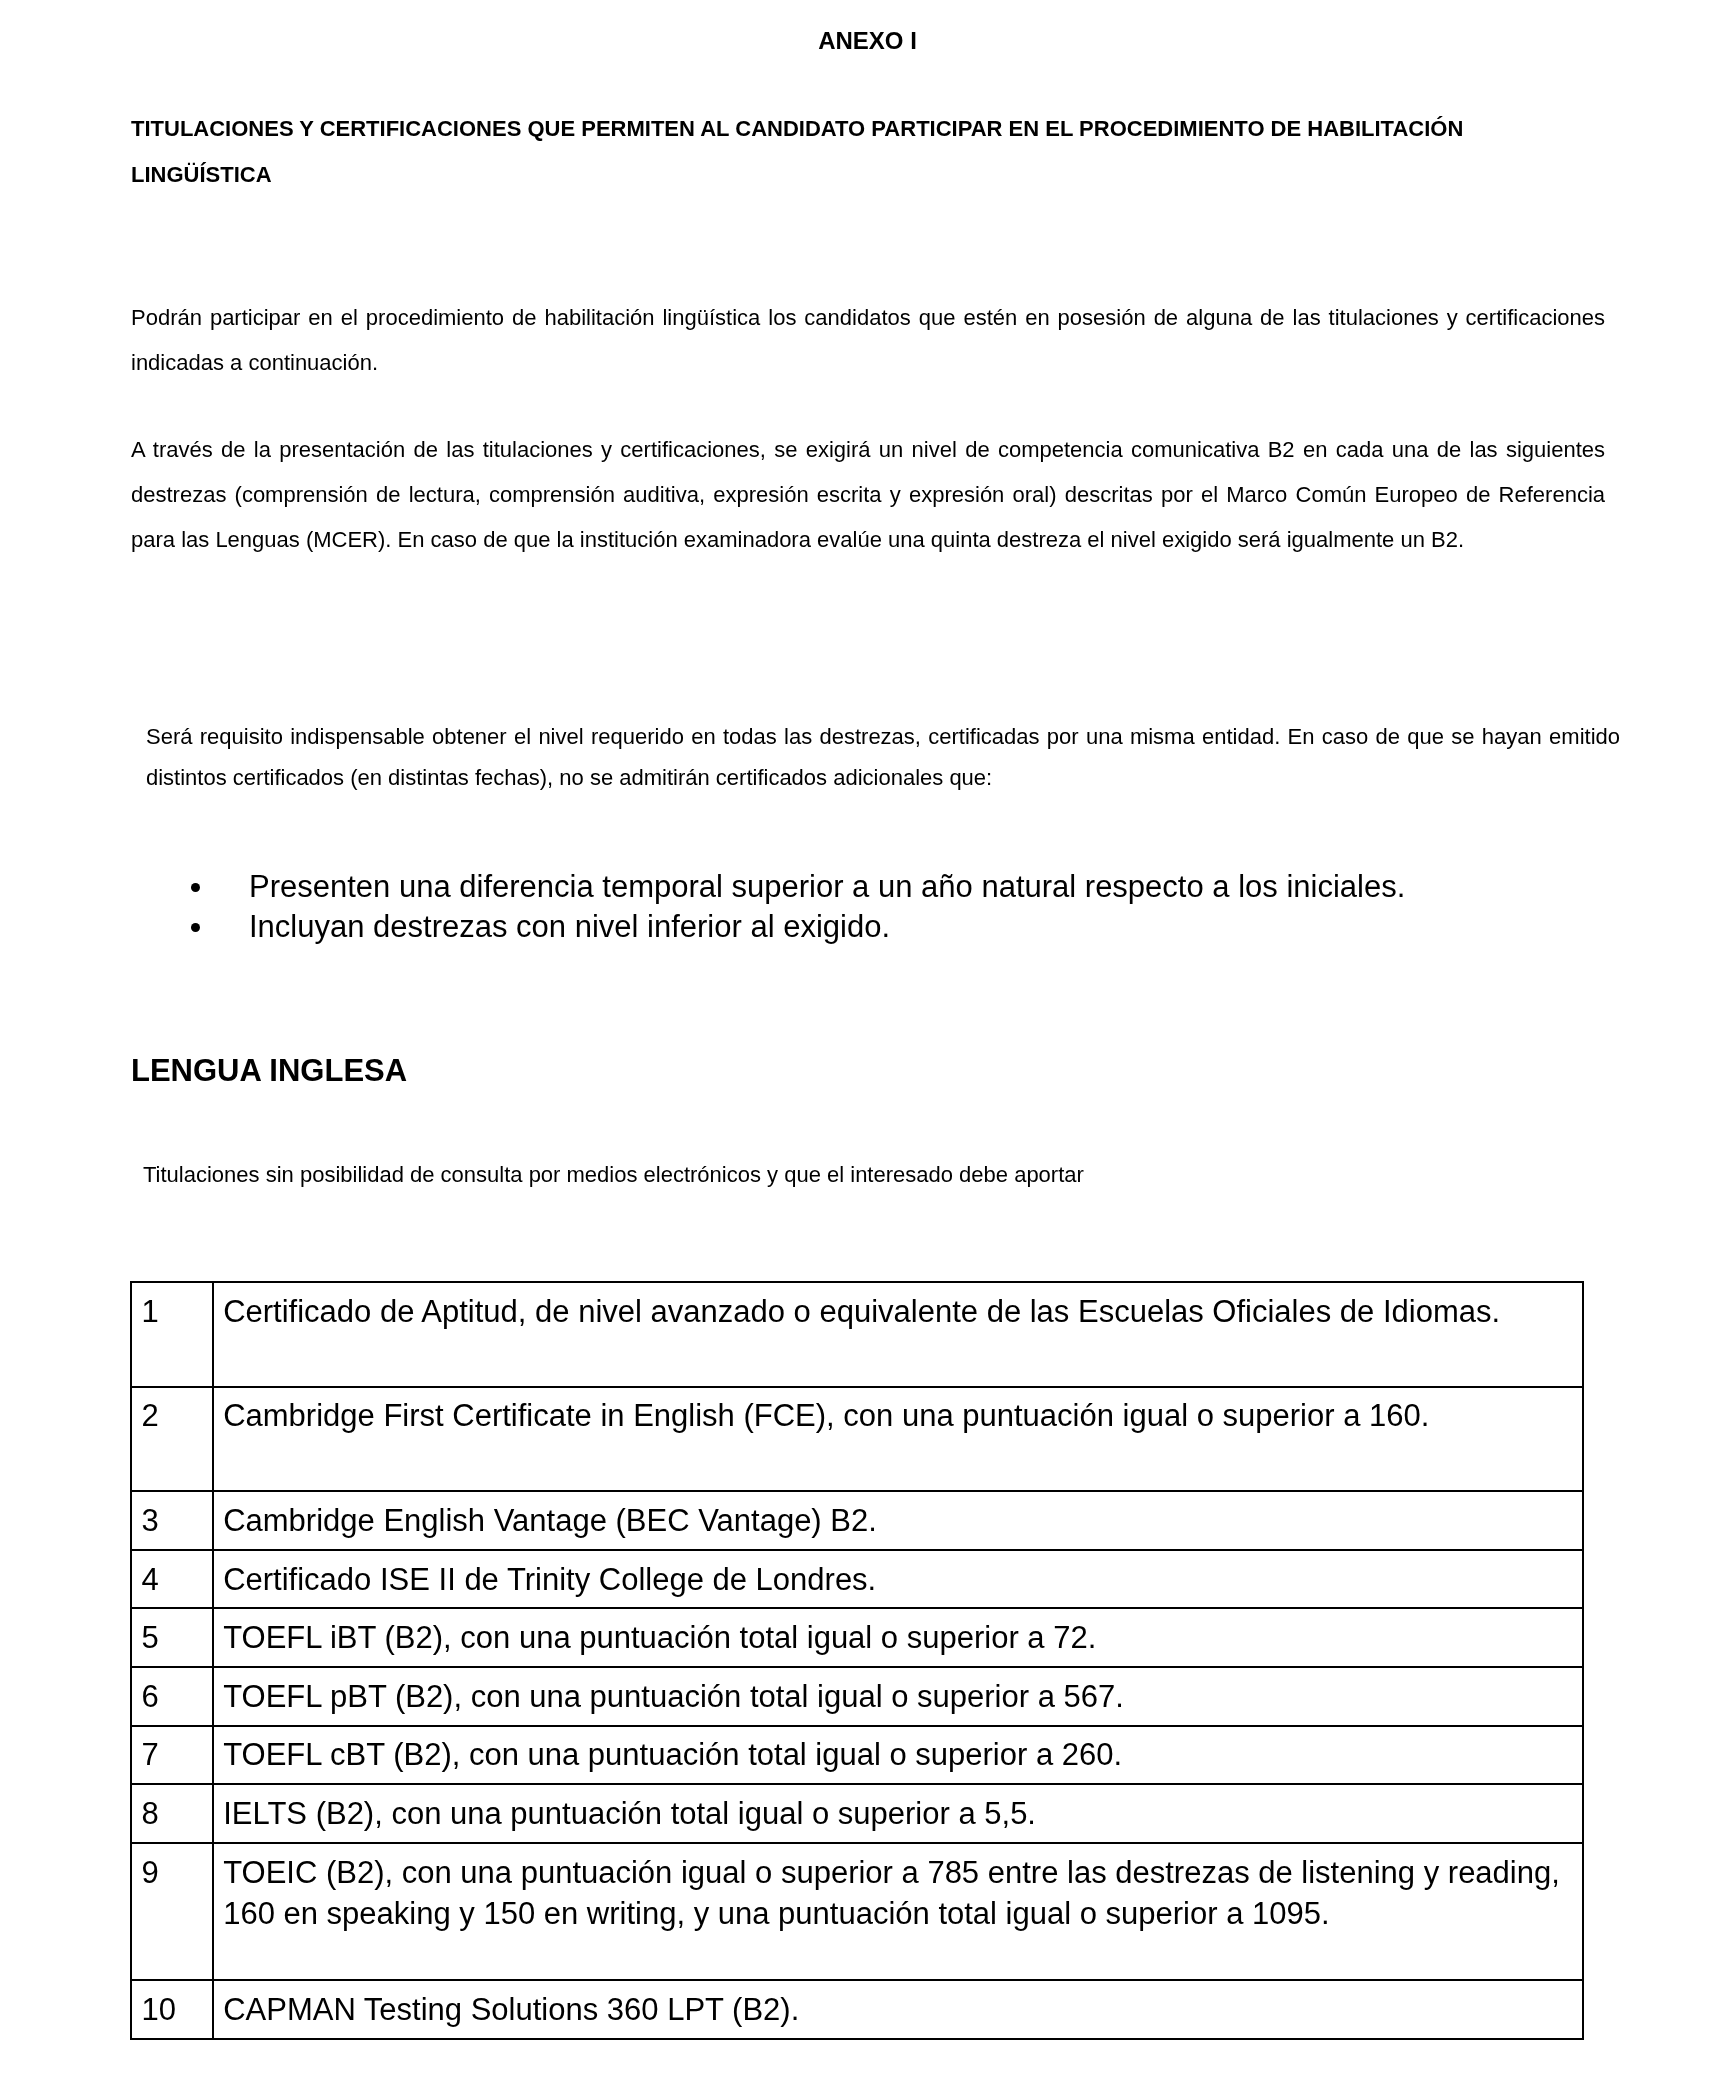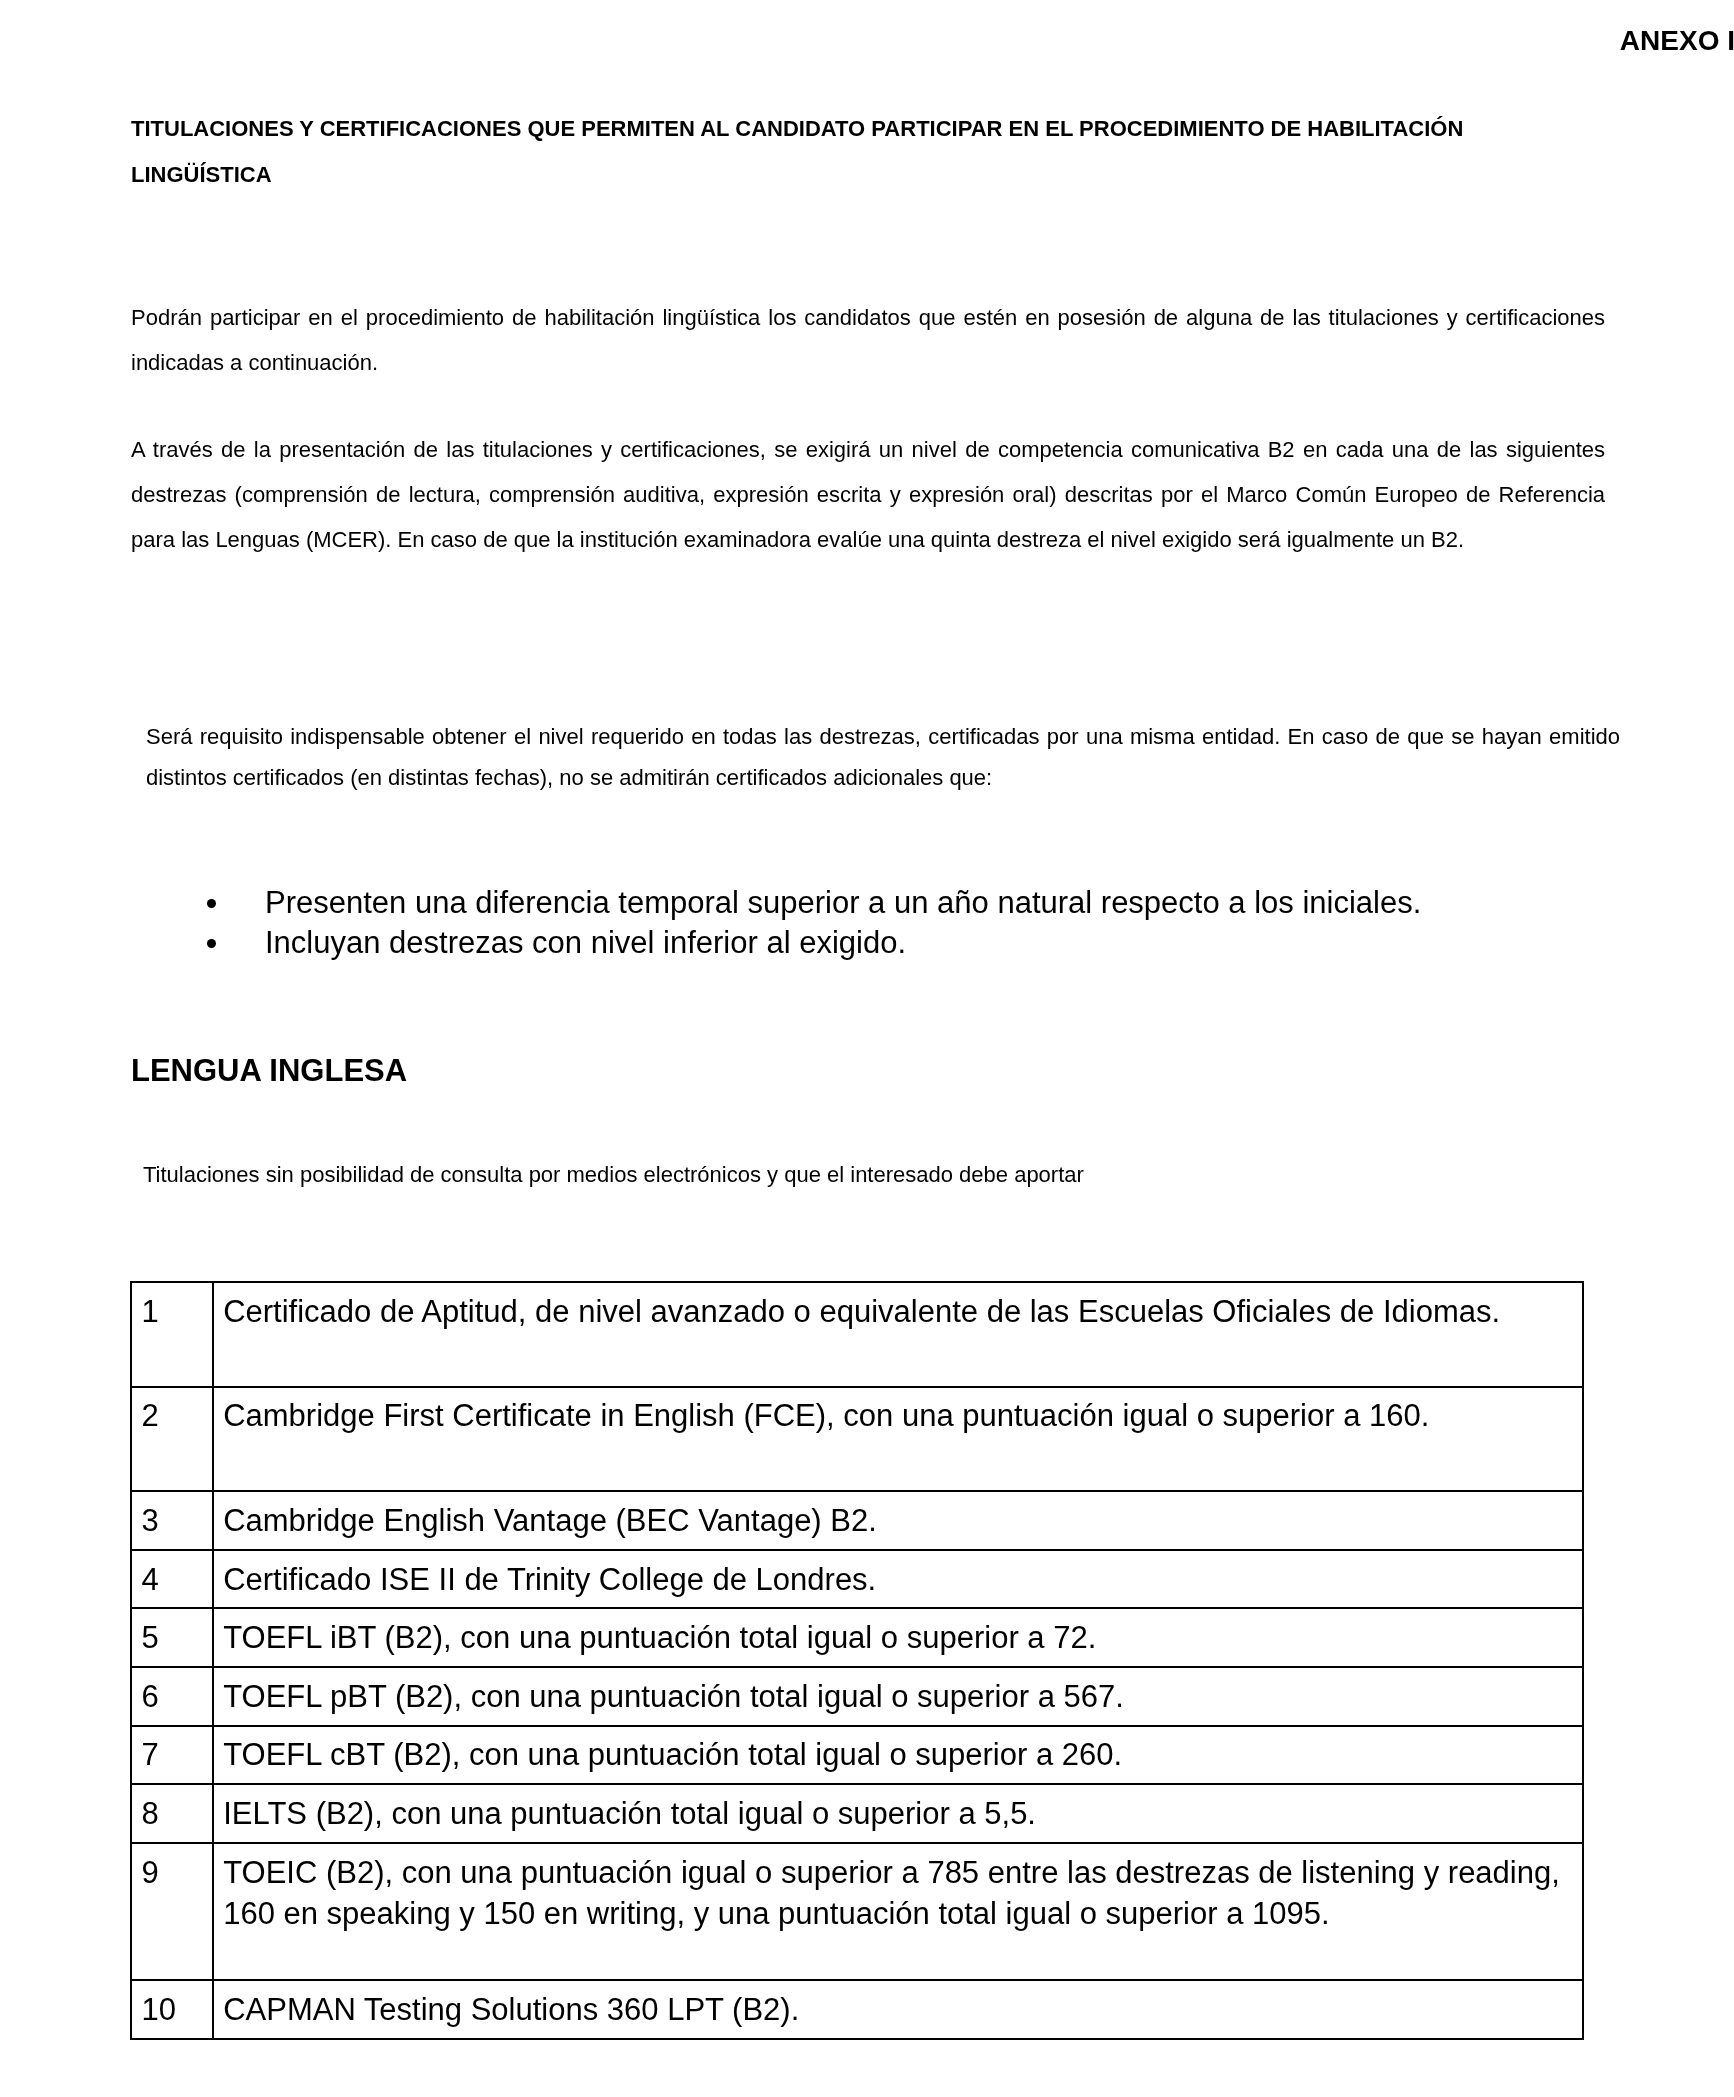--- a/index.html
+++ b/index.html
@@ -2,35 +2,35 @@
 <html style="font-size:12.5px"><head>
 <meta charset="utf-8">
 <style>
   html, body { margin: 0; padding: 0; background: #ffffff; }
   body {
     width: 1735px; height: 2097px; position: relative; overflow: hidden;
     font-family: "Liberation Sans", sans-serif; color: #000000;
   }
   .abs { position: absolute; }
   .annex-title {
-    left: 0; width: 1735px; top: 19px; text-align: right;
-    font-weight: bold; font-size: 28px; line-height: 44px;
+    left: 0; width: 1735px; top: 19px; text-align: center;
+    font-weight: bold; font-size: 24px; line-height: 44px;
   }
   .main-heading {
     left: 131px; width: 1477px; top: 106px;
     font-weight: bold; font-size: 22px; line-height: 46px;
   }
   .para {
     left: 131px; width: 1474px; font-size: 22px; text-align: justify;
     text-align-last: left;
   }
   .p1 { top: 295px; line-height: 45px; }
   .p2 { top: 427px; line-height: 45px; }
   .p3 { top: 701px; line-height: 41px; }
-  .bullets { left: 131px; width: 1474px; top: 867px; margin: 16px; padding: 0; list-style: none; font-size: 31px; line-height: 40px; }
+  .bullets { left: 131px; width: 1474px; top: 867px; margin: 0; padding: 0; list-style: none; font-size: 31px; line-height: 40px; }
   .bullets li { position: relative; padding-left: 118px; }
   .bullet-dot {
     position: absolute; left: 60px; top: 15.6px; width: 9.4px; height: 9.4px;
     border-radius: 50%; background: #000;
   }
   .section-heading {
     left: 131px; top: 1049px; font-weight: bold; font-size: 31px; line-height: 44px;
   }
   .p-intro { top: 1140px; line-height: 45px; }
   table.cert-table {

